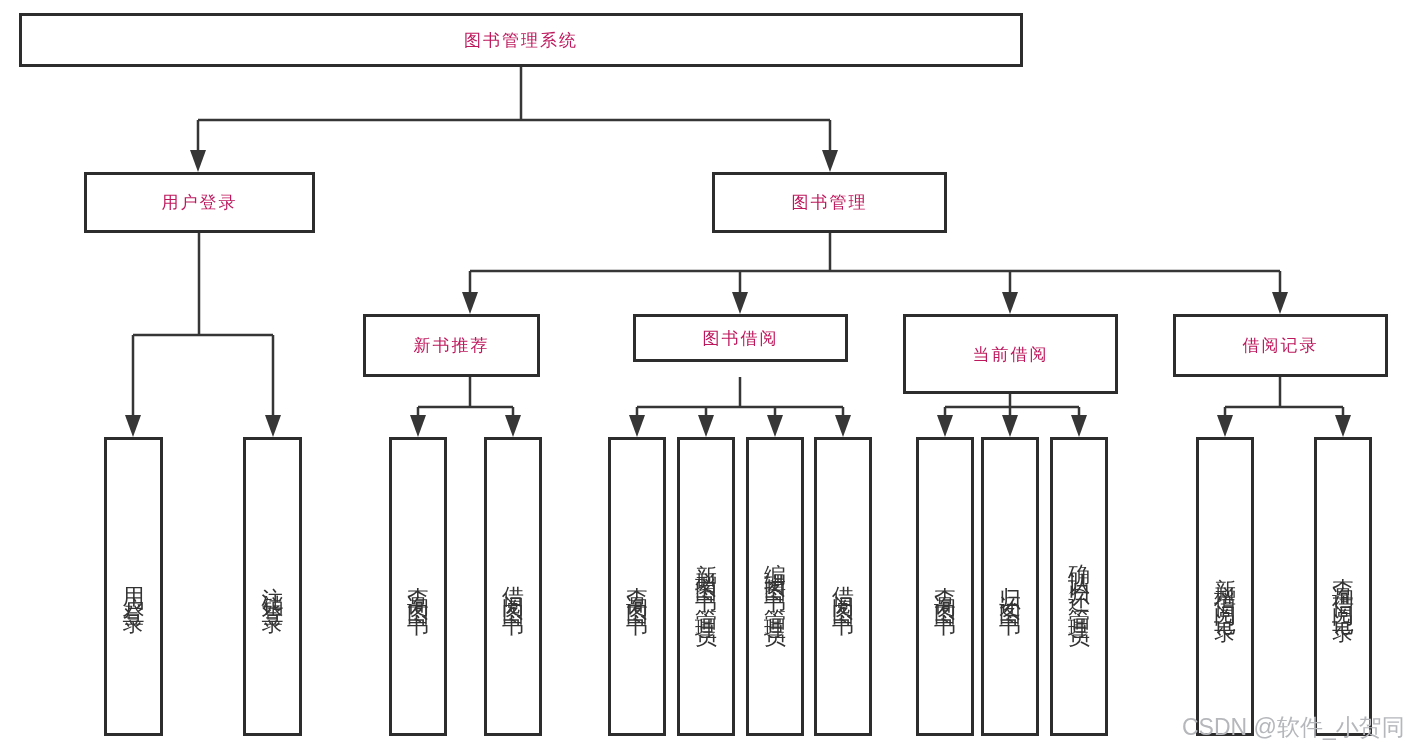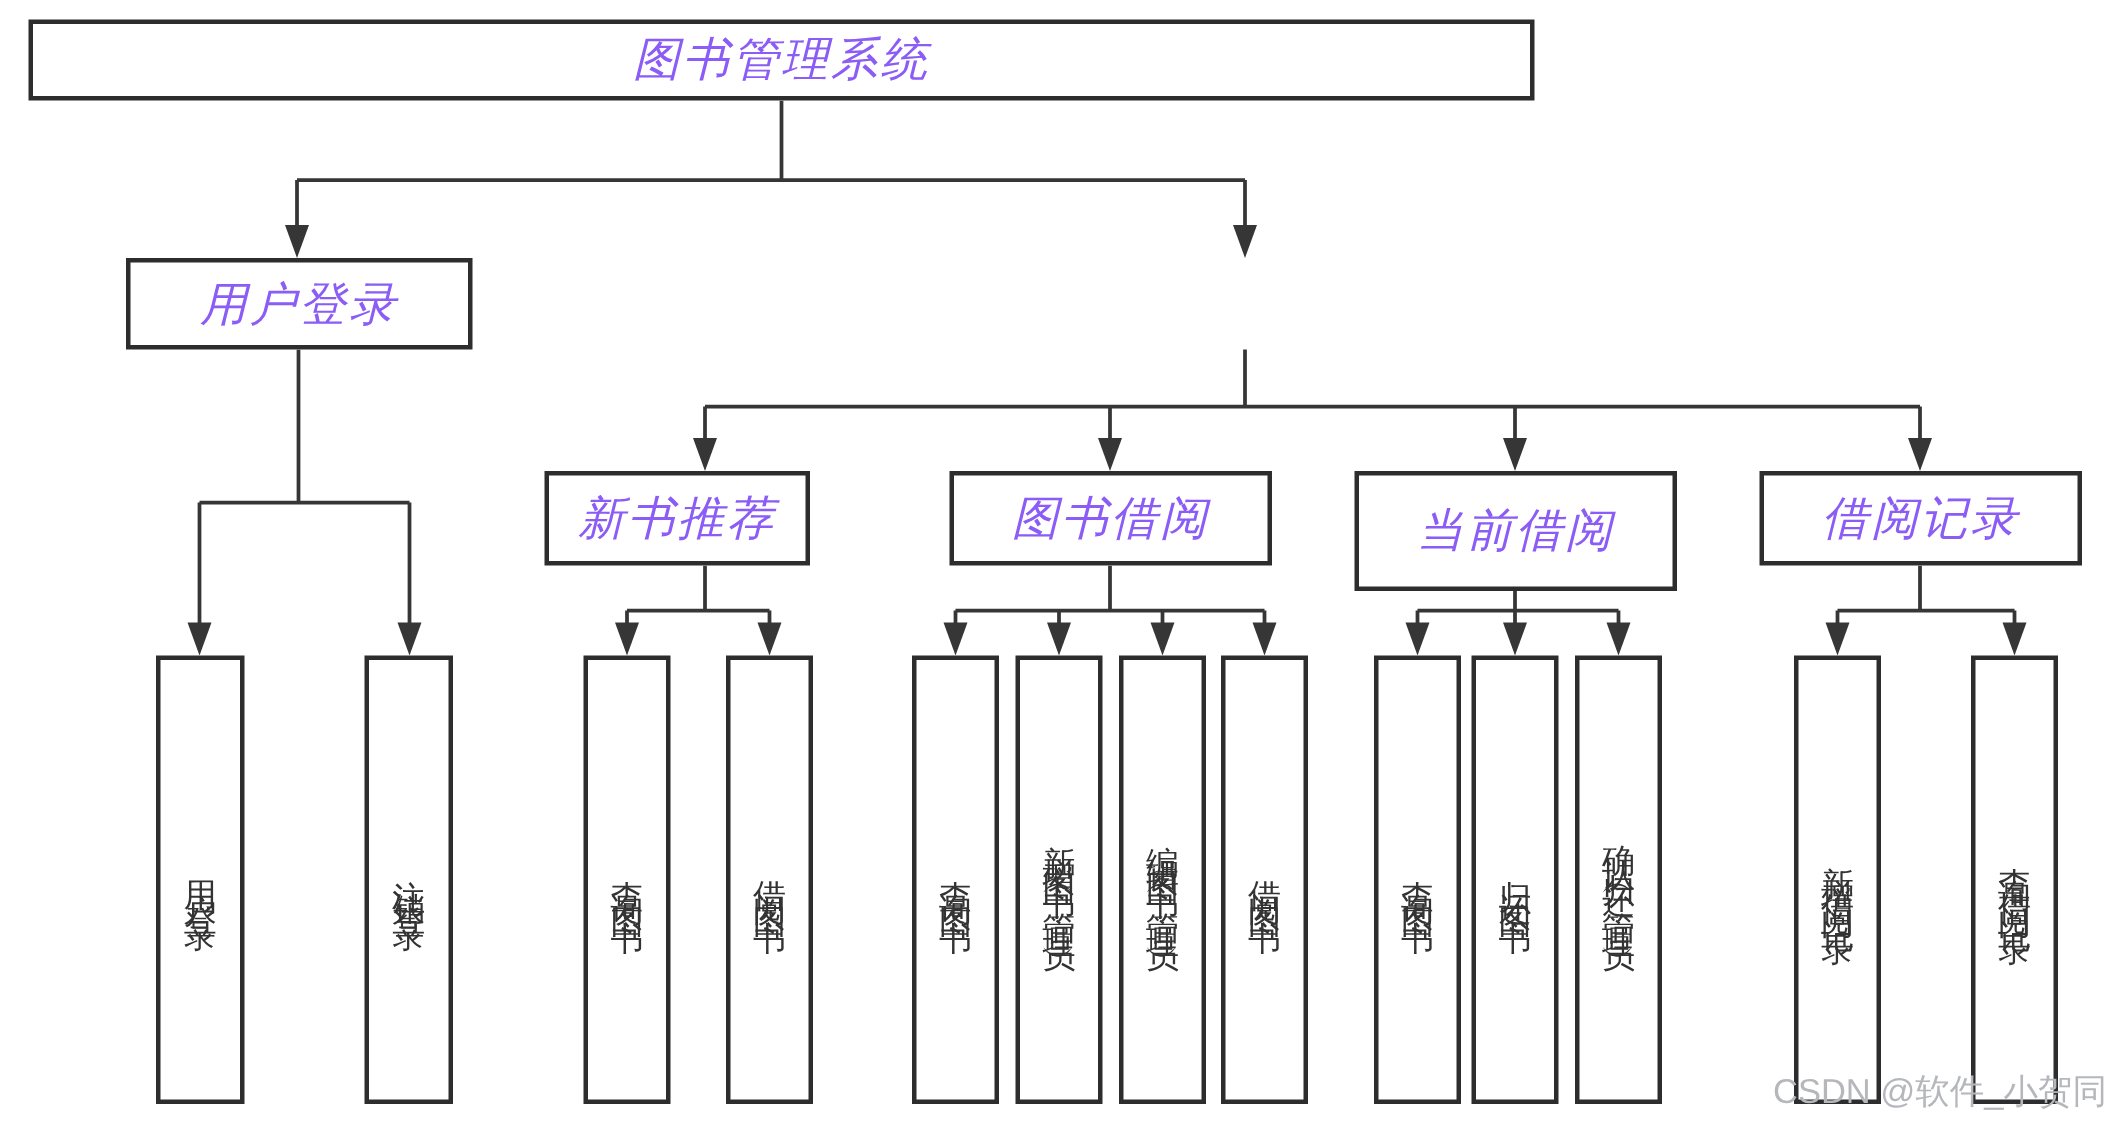--- a/index.html
+++ b/index.html
@@ -26,25 +26,24 @@
     box-sizing: border-box;
     background: #ffffff;
     border: 3px solid #2d2d2d;
     display: flex;
     align-items: center;
     justify-content: center;
     color: #333333;
     z-index: 2;
   }
   .h-label {
-    font-size: 31px;
+    font-size: 17px;
     letter-spacing: 2px;
     white-space: nowrap;
-    color: #8b5cf6;
-    font-style: italic;
+    color: #be185d;
   }
   .v-label {
     writing-mode: vertical-rl;
     text-orientation: mixed;
     font-size: 22px;
     letter-spacing: 9px;
     line-height: 1;
     color: #333333;
     white-space: nowrap;
   }
@@ -126,25 +125,28 @@
     </g>
   </svg>
 
   <div class="box" style="left:19px; top:13px; width:1004px; height:54px;">
     <span class="h-label">图书管理系统</span>
   </div>
 
   <div class="box" style="left:84px; top:172px; width:231px; height:61px;">
     <span class="h-label">用户登录</span>
   </div>
+  <div class="box" style="left:712px; top:172px; width:235px; height:61px;">
+    <span class="h-label">图书管理</span>
+  </div>
 
   <div class="box" style="left:363px; top:314px; width:177px; height:63px;">
     <span class="h-label">新书推荐</span>
   </div>
-  <div class="box" style="left:633px; top:314px; width:215px; height:63px;">
+  <div class="box" style="left:633px; top:314px; width:215px; height:48px;">
     <span class="h-label">图书借阅</span>
   </div>
   <div class="box" style="left:903px; top:314px; width:215px; height:80px;">
     <span class="h-label">当前借阅</span>
   </div>
   <div class="box" style="left:1173px; top:314px; width:215px; height:63px;">
     <span class="h-label">借阅记录</span>
   </div>
 
   <div class="box" style="left:104px; top:437px; width:59px; height:299px;">

